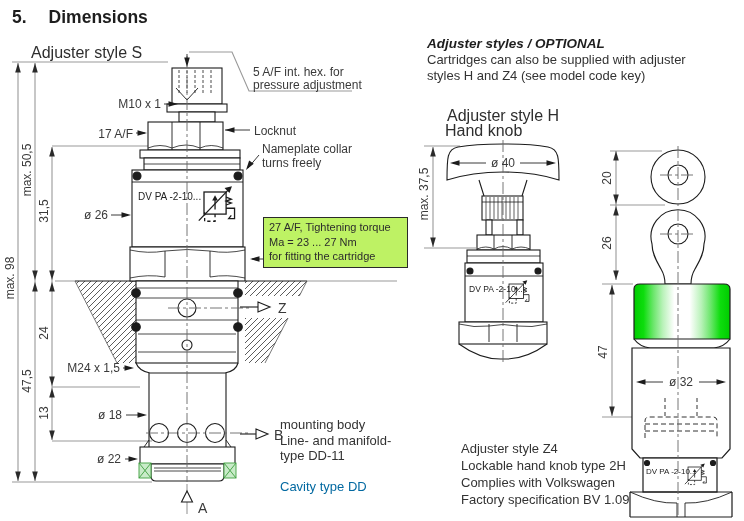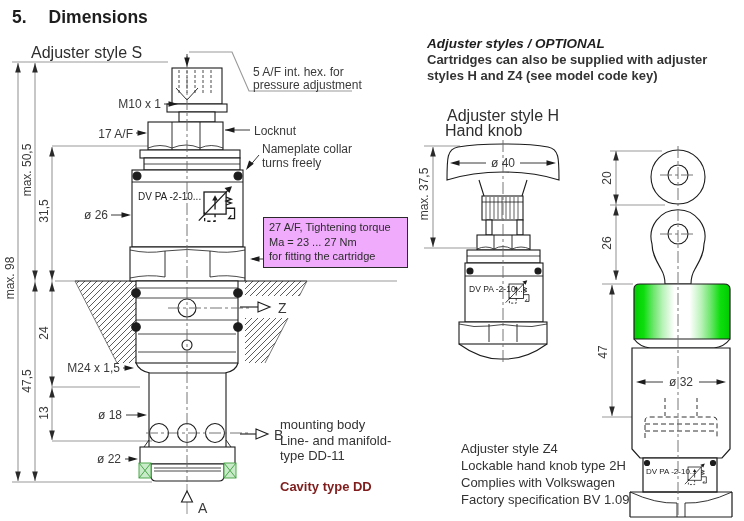--- a/index.html
+++ b/index.html
@@ -5,21 +5,21 @@
   html,body{margin:0;padding:0;background:#fff;}
   .stage{position:relative;width:744px;height:521px;background:#fff;overflow:hidden;
          font-family:"Liberation Sans",sans-serif;color:#303030;}
   .stage svg{position:absolute;left:0;top:0;}
   .t{position:absolute;white-space:nowrap;}
   .title{font-size:17.5px;font-weight:bold;color:#1e1e1e;display:flex;gap:22px;}
   .h1{font-size:16px;color:#2e2e2e;margin-left:18px;}
   .hb{font-size:13.5px;font-weight:bold;color:#1e1e1e;}
   .body13{font-size:13px;line-height:15.5px;color:#333;}
   .torquebox{position:absolute;left:263px;top:217px;width:138px;height:47px;
-             border:1.2px solid #2a2a2a;background:#f0abfc;font-size:11px;
+             border:1.2px solid #2a2a2a;background:#bef264;font-size:11px;
              line-height:14.6px;padding:2px 0 0 5px;color:#2c2c2c;}
   svg text{font-family:"Liberation Sans",sans-serif;}
   .d{font-size:12px;fill:#3a3a3a;}
   .p{font-size:14px;fill:#3a3a3a;}
   .np{font-size:10px;fill:#222;}
   .np2{font-size:8.5px;fill:#222;}
   .np3{font-size:8px;fill:#222;}
 </style>
 </head>
 <body>
@@ -320,24 +320,24 @@
     <div>27 A/F, Tightening torque</div>
     <div>Ma = 23 ... 27 Nm</div>
     <div>for fitting the cartridge</div>
   </div>
 
   <div class="t body13" style="left:280px;top:417px;">
     <div>mounting body</div>
     <div>Line- and manifold-</div>
     <div>type DD-11</div>
   </div>
-  <div class="t body13" style="left:280px;top:479px;font-weight:bold;color:#7f1d1d;">Cavity type DD</div>
+  <div class="t body13" style="left:280px;top:479px;font-weight:normal;color:#0369a1;">Cavity type DD</div>
 
   <div class="t hb" style="left:427px;top:36px;font-style:italic;">Adjuster styles / OPTIONAL</div>
-  <div class="t body13" style="left:427px;top:52px;font-weight:bold;">
+  <div class="t body13" style="left:427px;top:52px;">
     <div>Cartridges can also be supplied with adjuster</div>
     <div>styles H and Z4 (see model code key)</div>
   </div>
 
   <div class="t h1" style="left:429px;top:107px;">Adjuster style H</div>
   <div class="t h1" style="left:427px;top:122px;">Hand knob</div>
 
   <div class="t body13" style="left:461px;top:440px;line-height:17px;">
     <div>Adjuster style Z4</div>
     <div>Lockable hand knob type 2H</div>

